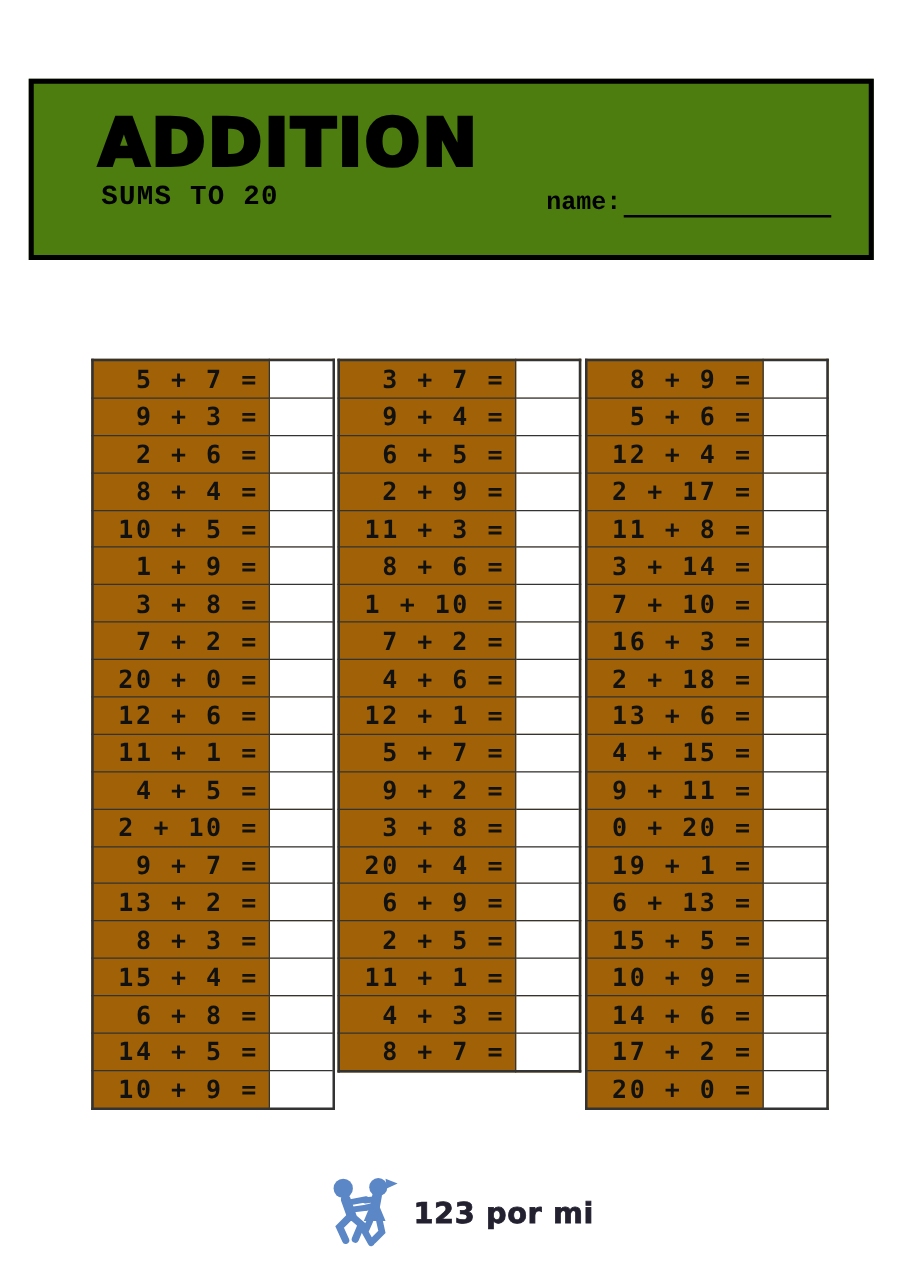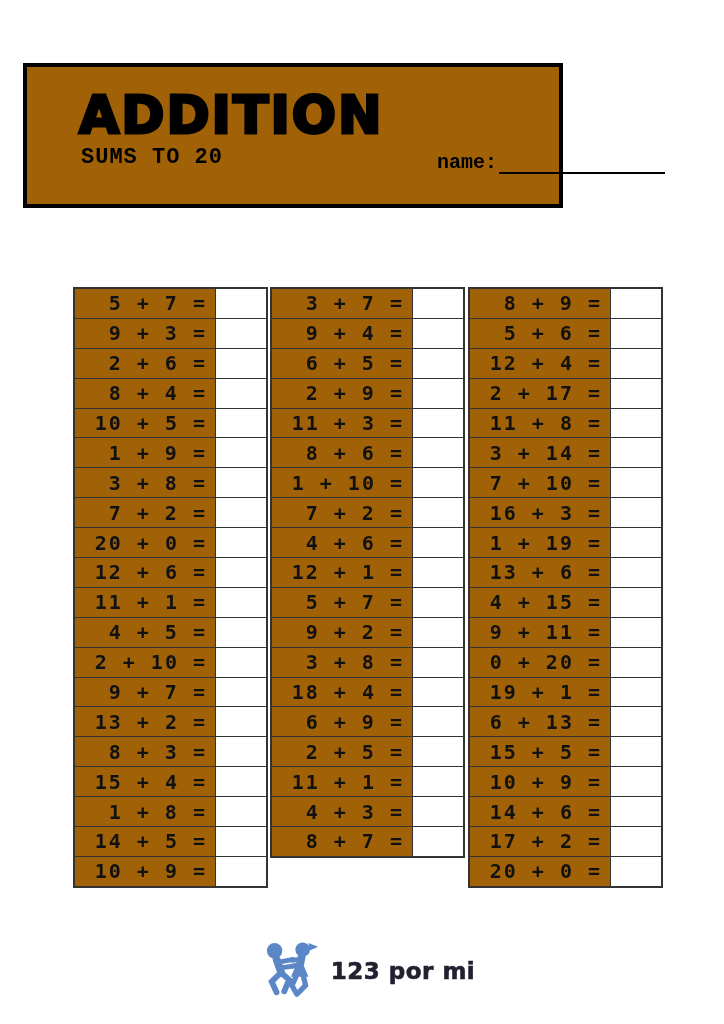--- a/index.html
+++ b/index.html
@@ -11,24 +11,24 @@
     font-family: "DejaVu Sans", sans-serif;
     --header-border: #000000;
     --table-border: #333333;
     --text: #111111;
   }
 
   
   .header-box {
     position: absolute;
     left: 23px; top: 63px;
-    width: 540px; height: 145px;
+    width: 676px; height: 145px;
     border: 4px solid var(--header-border);
     box-sizing: border-box;
-    background: #a16207;
+    background: #4d7c0f;
   }
   .title {
     position: absolute;
     left: 52px; top: 22px;
     font-family: "DejaVu Sans", sans-serif;
     font-weight: bold;
     font-size: 52px;
     line-height: 1;
     letter-spacing: 2px;
     color: #000;
@@ -194,21 +194,21 @@
         </tr>
         <tr>
           <td class="problem">8 + 3 =</td>
           <td class="answer"></td>
         </tr>
         <tr>
           <td class="problem">15 + 4 =</td>
           <td class="answer"></td>
         </tr>
         <tr>
-          <td class="problem">1 + 8 =</td>
+          <td class="problem">6 + 8 =</td>
           <td class="answer"></td>
         </tr>
         <tr>
           <td class="problem">14 + 5 =</td>
           <td class="answer"></td>
         </tr>
         <tr>
           <td class="problem">10 + 9 =</td>
           <td class="answer"></td>
         </tr>
@@ -262,21 +262,21 @@
         </tr>
         <tr>
           <td class="problem">9 + 2 =</td>
           <td class="answer"></td>
         </tr>
         <tr>
           <td class="problem">3 + 8 =</td>
           <td class="answer"></td>
         </tr>
         <tr>
-          <td class="problem">18 + 4 =</td>
+          <td class="problem">20 + 4 =</td>
           <td class="answer"></td>
         </tr>
         <tr>
           <td class="problem">6 + 9 =</td>
           <td class="answer"></td>
         </tr>
         <tr>
           <td class="problem">2 + 5 =</td>
           <td class="answer"></td>
         </tr>
@@ -322,21 +322,21 @@
         </tr>
         <tr>
           <td class="problem">7 + 10 =</td>
           <td class="answer"></td>
         </tr>
         <tr>
           <td class="problem">16 + 3 =</td>
           <td class="answer"></td>
         </tr>
         <tr>
-          <td class="problem">1 + 19 =</td>
+          <td class="problem">2 + 18 =</td>
           <td class="answer"></td>
         </tr>
         <tr>
           <td class="problem">13 + 6 =</td>
           <td class="answer"></td>
         </tr>
         <tr>
           <td class="problem">4 + 15 =</td>
           <td class="answer"></td>
         </tr>

